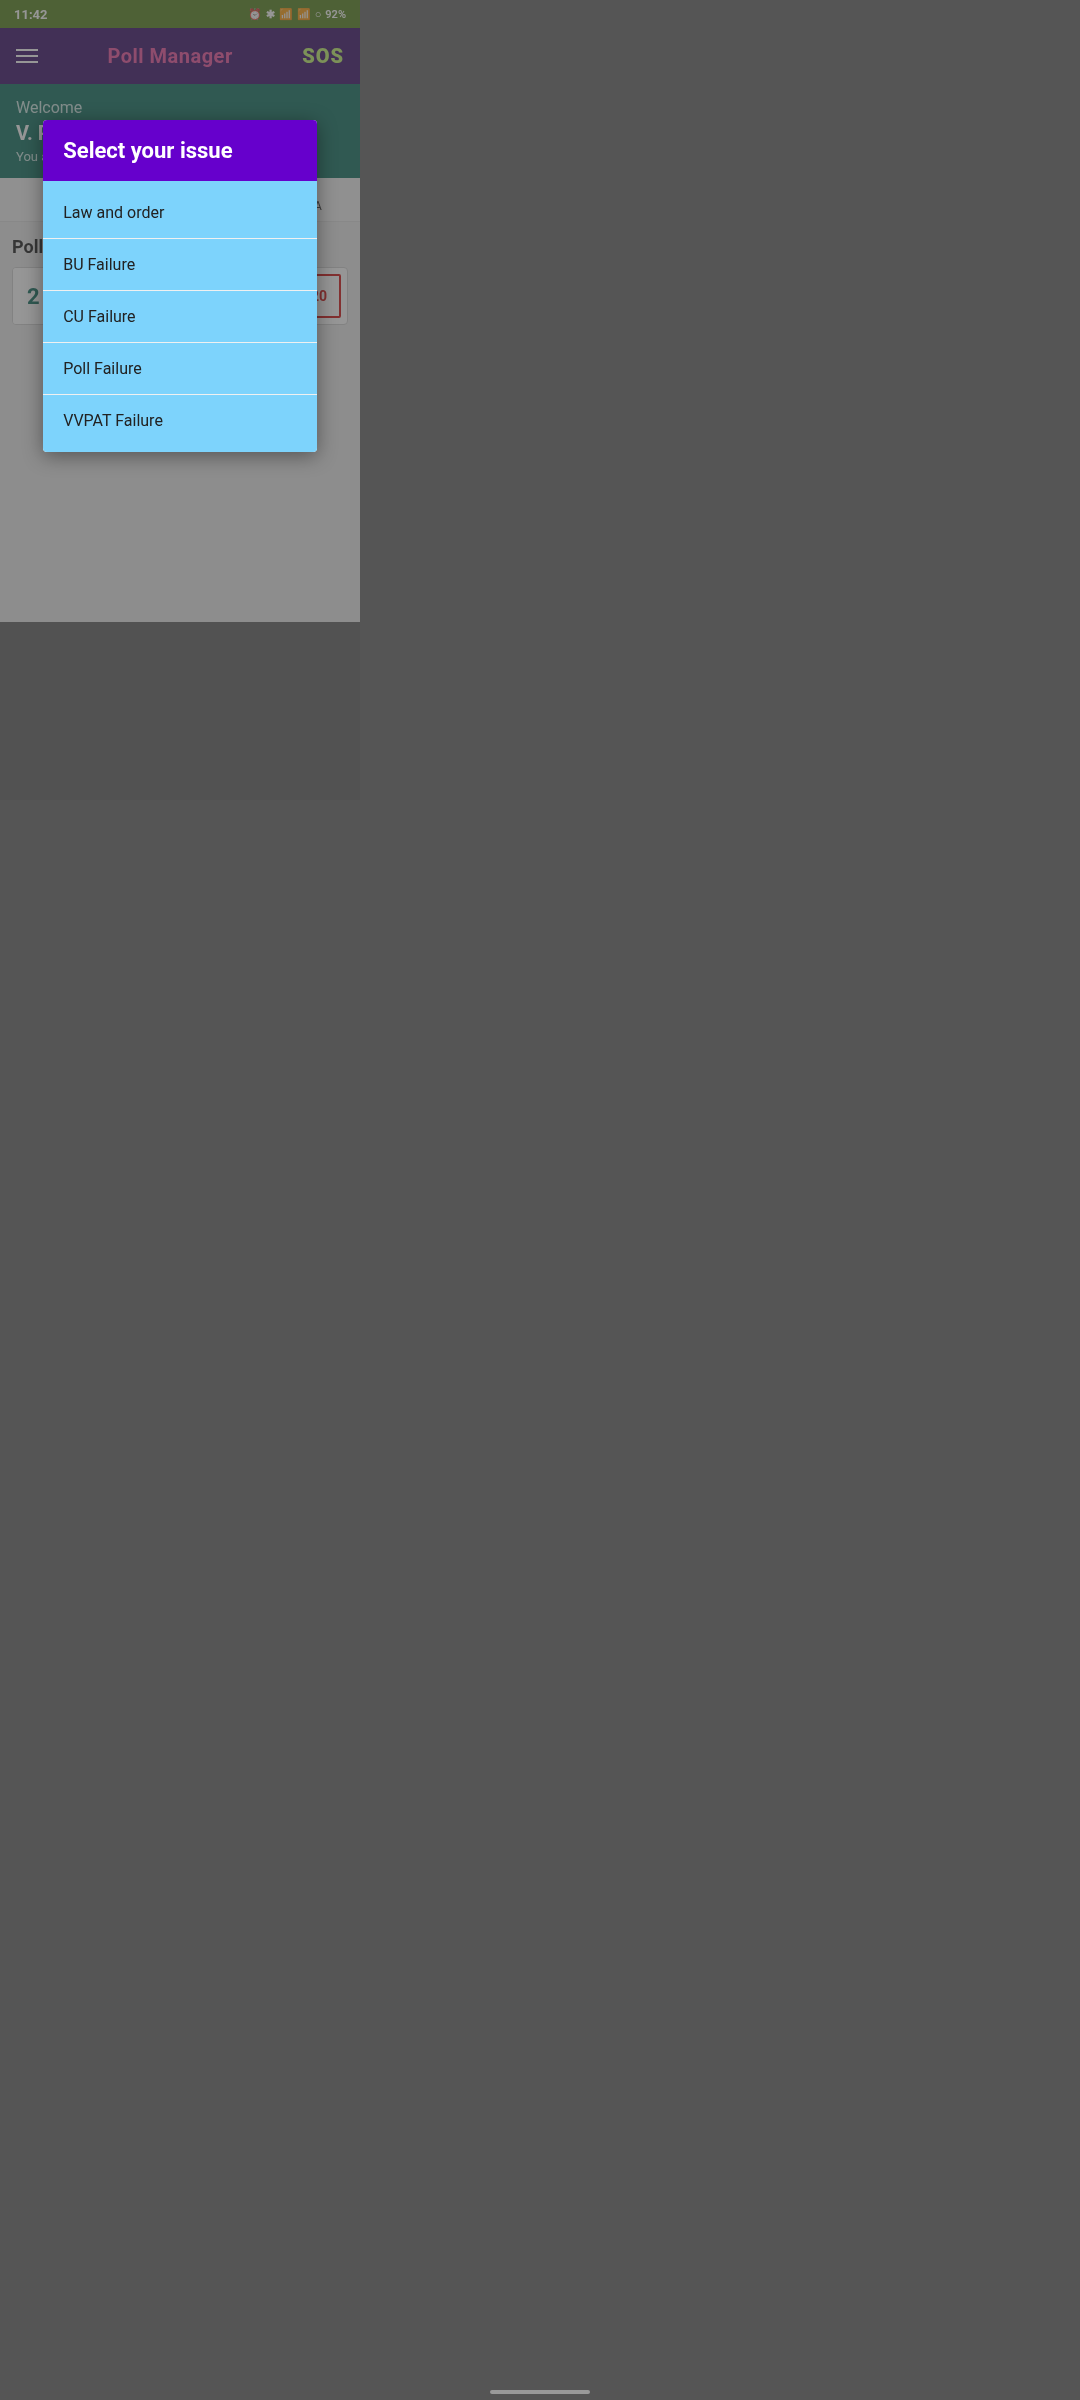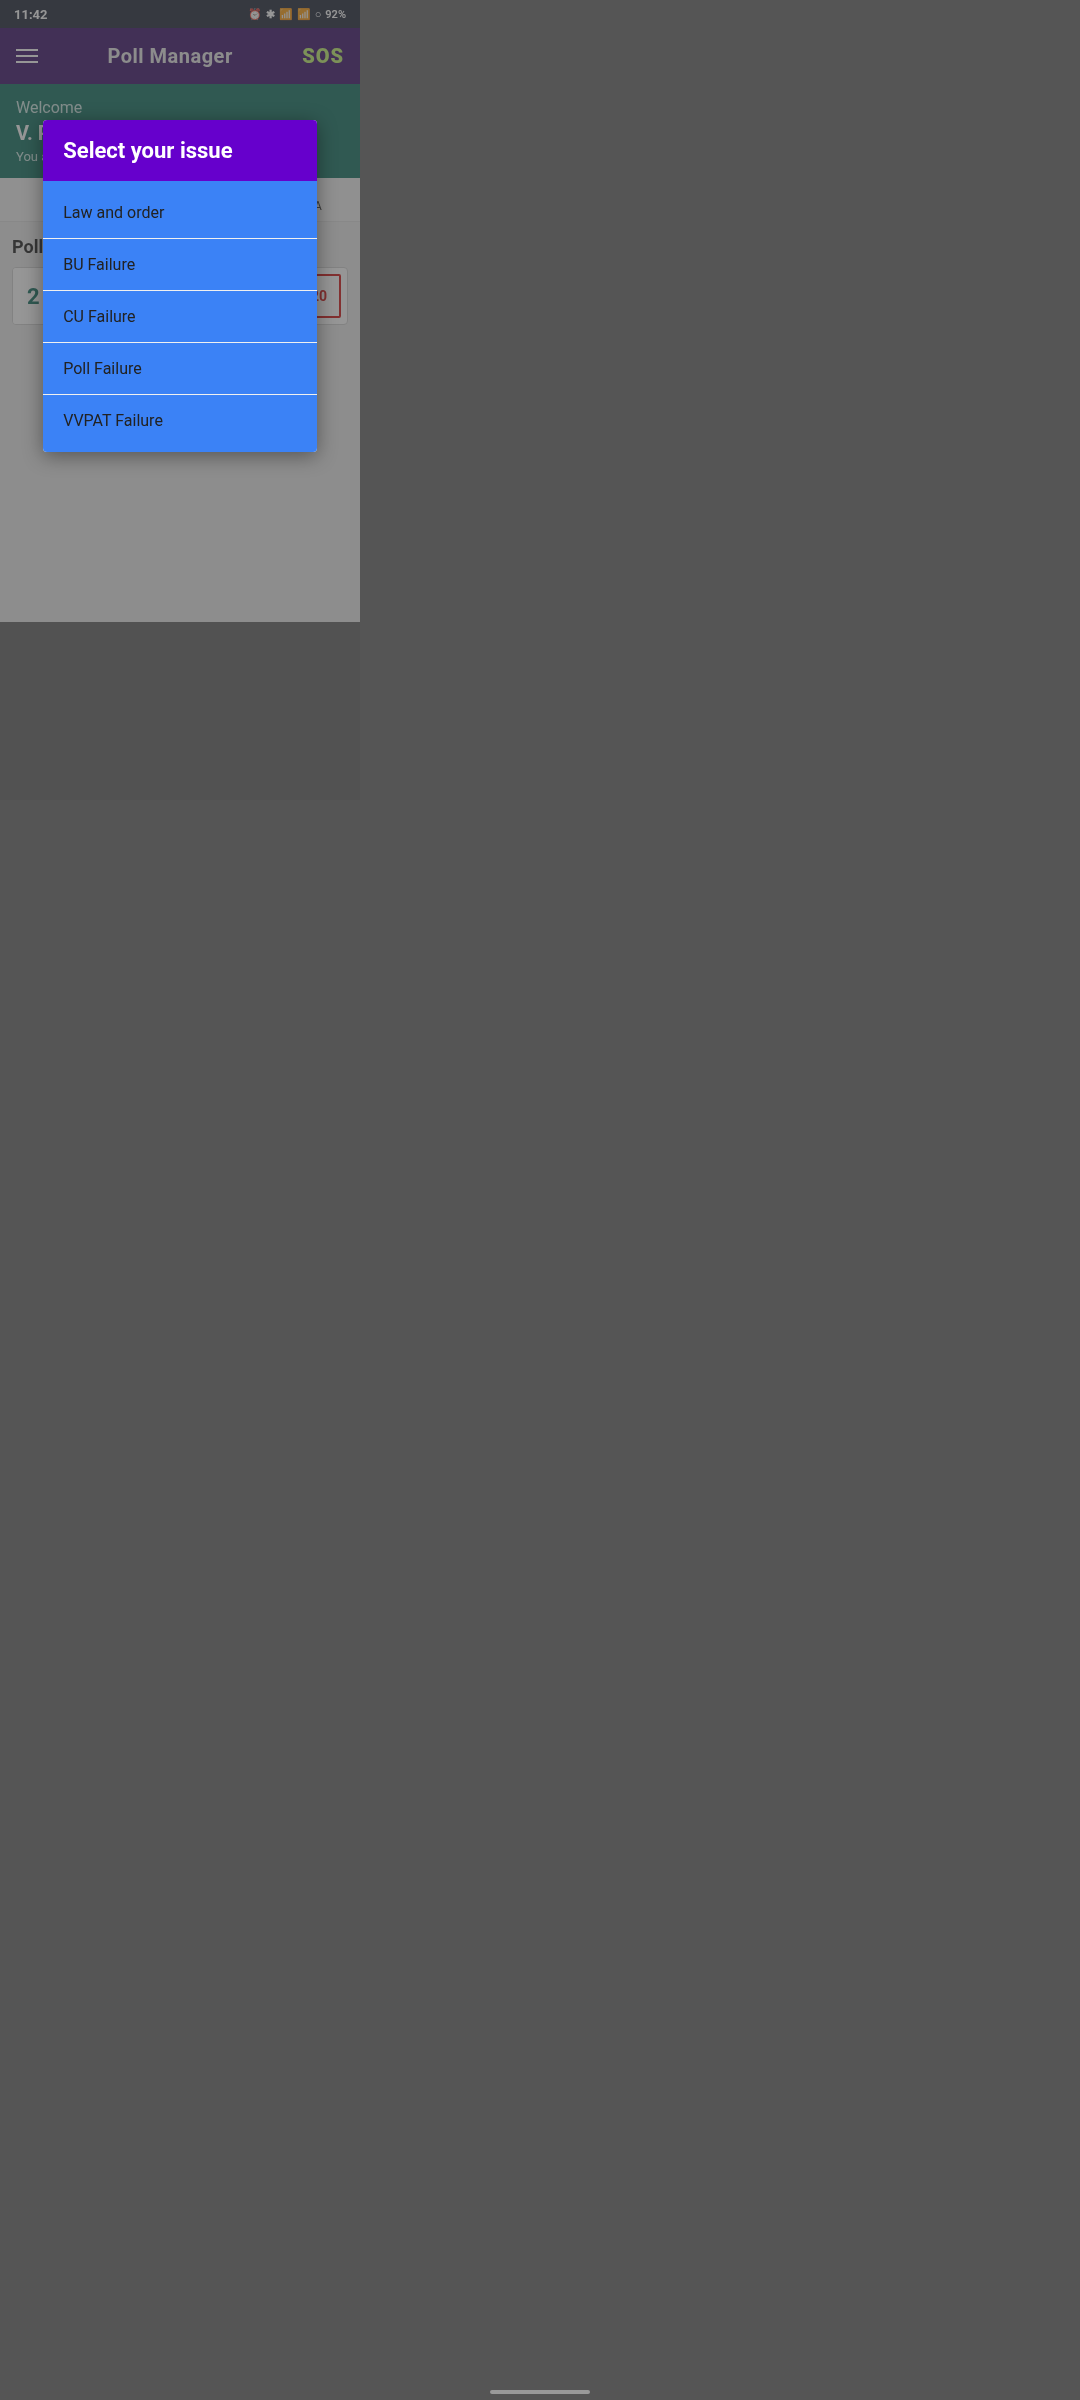--- a/index.html
+++ b/index.html
@@ -9,21 +9,21 @@
       width: 360px;
       min-height: 800px;
       font-family: 'Roboto', Arial, sans-serif;
       background: #555;
       position: relative;
       overflow: hidden;
     }
 
     
     .status-bar {
-      background: #0f172a;
+      background: #4d7c0f;
       color: white;
       display: flex;
       justify-content: space-between;
       align-items: center;
       padding: 6px 14px;
       font-size: 12px;
       font-weight: 600;
       height: 28px;
     }
 
@@ -57,21 +57,21 @@
     }
 
     .hamburger-icon span {
       display: block;
       width: 22px;
       height: 2px;
       background: white;
     }
 
     .app-title {
-      color: #e5e5e5;
+      color: #ec4899;
       font-size: 20px;
       font-weight: 700;
       letter-spacing: 0.5px;
     }
 
     .sos-button {
       color: #bef264;
       font-size: 20px;
       font-weight: 900;
       letter-spacing: 1px;
@@ -218,21 +218,21 @@
       padding: 18px 20px;
     }
 
     .modal-title {
       color: white;
       font-size: 22px;
       font-weight: 700;
     }
 
     .modal-body {
-      background: #3b82f6;
+      background: #7dd3fc;
       padding: 6px 0;
     }
 
     .issue-item {
       padding: 16px 20px;
       font-size: 16px;
       color: #222;
       cursor: pointer;
       border-bottom: 1px solid #f0f0f0;
     }

